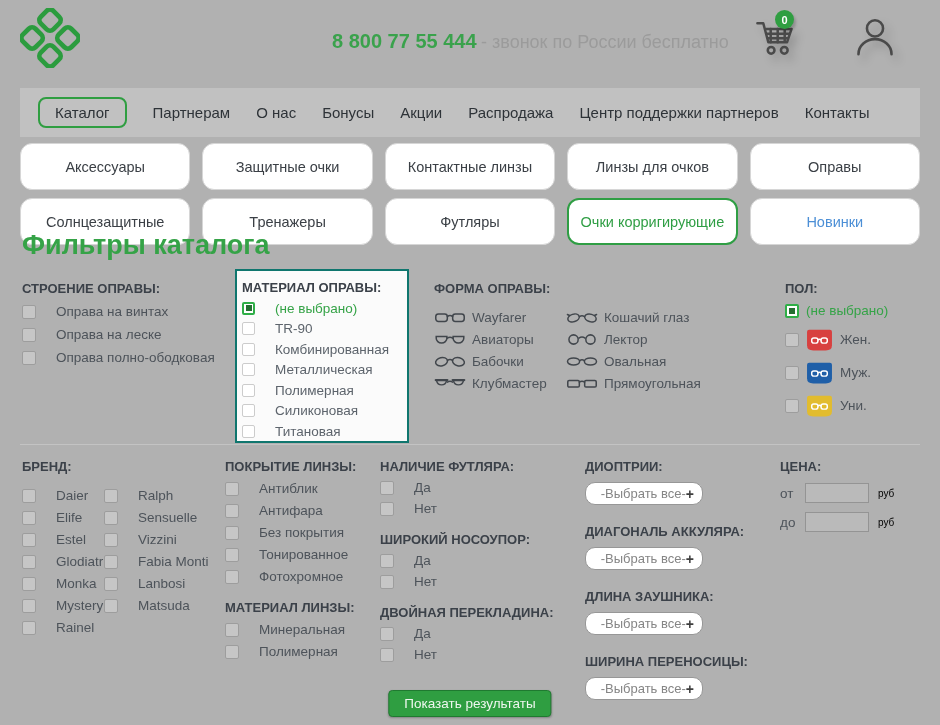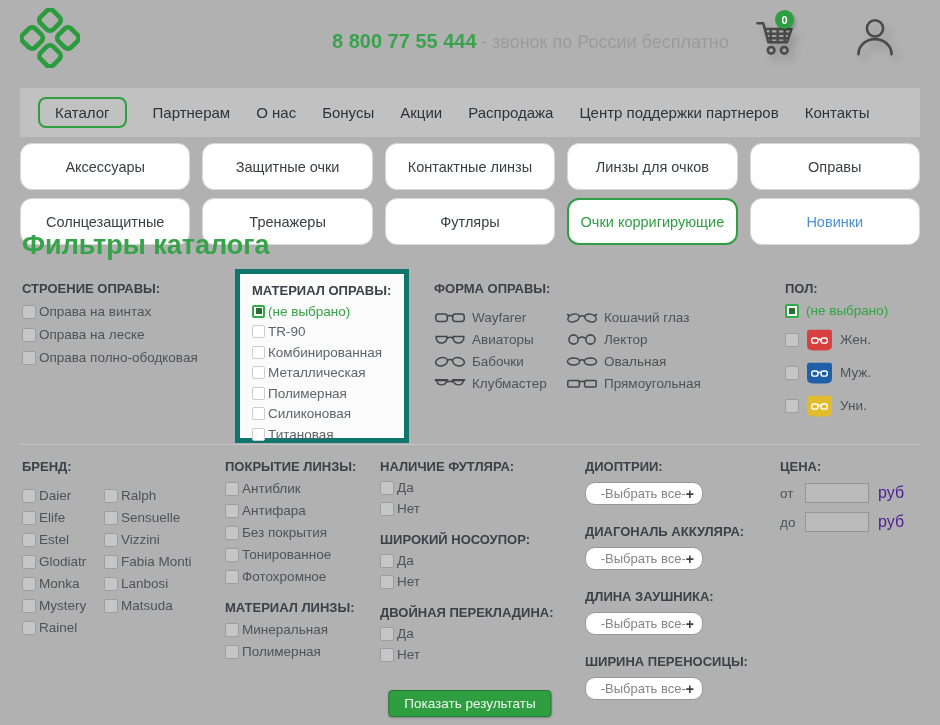--- a/index.html
+++ b/index.html
@@ -33,32 +33,32 @@
     display:flex; align-items:center; justify-content:center; font-size:14.5px; color:#3b4046;
     cursor:pointer; white-space:nowrap; }
   .cat-btn.selected { border:2px solid #2f9e44; color:#2f9e44; }
   .cat-btn.blue { color:#4c8fd6; }
 
   
   .page-title { position:absolute; left:22px; top:230px; font-size:27px; font-weight:bold; color:#35a347; }
 
   
   .sec-title { font-size:13px; font-weight:bold; color:#3b4149; white-space:nowrap; }
-  .opt { display:flex; align-items:center; gap:3px; cursor:pointer; white-space:nowrap; }
+  .opt { display:flex; align-items:center; gap:20px; cursor:pointer; white-space:nowrap; }
   .opt-label { font-size:13.5px; color:#4d535a; }
   .cb { width:14px; height:14px; flex:none; background:#c6c6c6; border:1px solid #9d9d9d; border-radius:2px; }
   .cb.checked { background:#fff; border:2px solid #2fae47; display:flex; align-items:center; justify-content:center; }
   .cb.checked::after { content:""; width:6px; height:6px; background:#256d31; display:block; }
   .opt-label.green { color:#35a347; }
 
   .col-structure { position:absolute; left:22px; top:281px; }
   .col-structure .opt { margin-top:8px; }
 
   .material-box { position:absolute; left:235px; top:269px; width:174px; height:174px;
-    border:5px solid #0f766e; background:#fbfbfb; padding:9px 0 0 12px; }
+    border:2px solid #0f766e; background:#fbfbfb; padding:9px 0 0 5px; }
   .material-box .opt { margin-top:5.5px; }
   .material-box .cb { background:#fff; border-color:#cccccc; width:13px; height:13px; }
   .material-box .cb.checked { border:2px solid #2fae47; }
   .material-box .opt-label { color:#5d646c; }
   .material-box .opt-label.green { color:#35a347; }
 
   .col-shape { position:absolute; left:434px; top:281px; }
   .shape-grid { display:flex; gap:4px; margin-top:7px; }
   .shape-col .opt { margin-top:7px; gap:6px; }
   .shape-col.c1 { width:128px; }
@@ -93,21 +93,21 @@
     background:#ffffff; display:flex; align-items:center; justify-content:flex-end;
     padding:0 8px; cursor:pointer; box-shadow:inset 0 1px 1px rgba(255,255,255,0.3); }
   .dd-value { font-size:13px; color:#858585; }
   .dd-plus { font-size:14px; font-weight:bold; color:#3e3e3e; }
 
   .col-price { position:absolute; left:780px; top:459px; }
   .price-row { display:flex; align-items:center; gap:9px; margin-top:9px; }
   .price-pre { font-size:13.5px; color:#4d535a; width:16px; }
   .price-input { width:64px; height:20px; border:1px solid #949494; background:#bababa; outline:none;
     font-size:13px; padding:0 4px; color:#333; }
-  .price-cur { font-size:16px; color:#4c1d95; }
+  .price-cur { font-size:10px; color:#000000; }
 
   .show-results { position:absolute; left:50%; transform:translateX(-50%); top:690px;
     background:#2f9e41; border:1px solid #1f7a30; border-radius:4px; color:#eef7ef;
     font-size:13.5px; font-family:"Liberation Sans", sans-serif; padding:5px 15px; cursor:pointer;
     box-shadow:0 1px 2px rgba(0,0,0,0.25); }
 </style>
 </head>
 <body>
 
 <div id="app">

